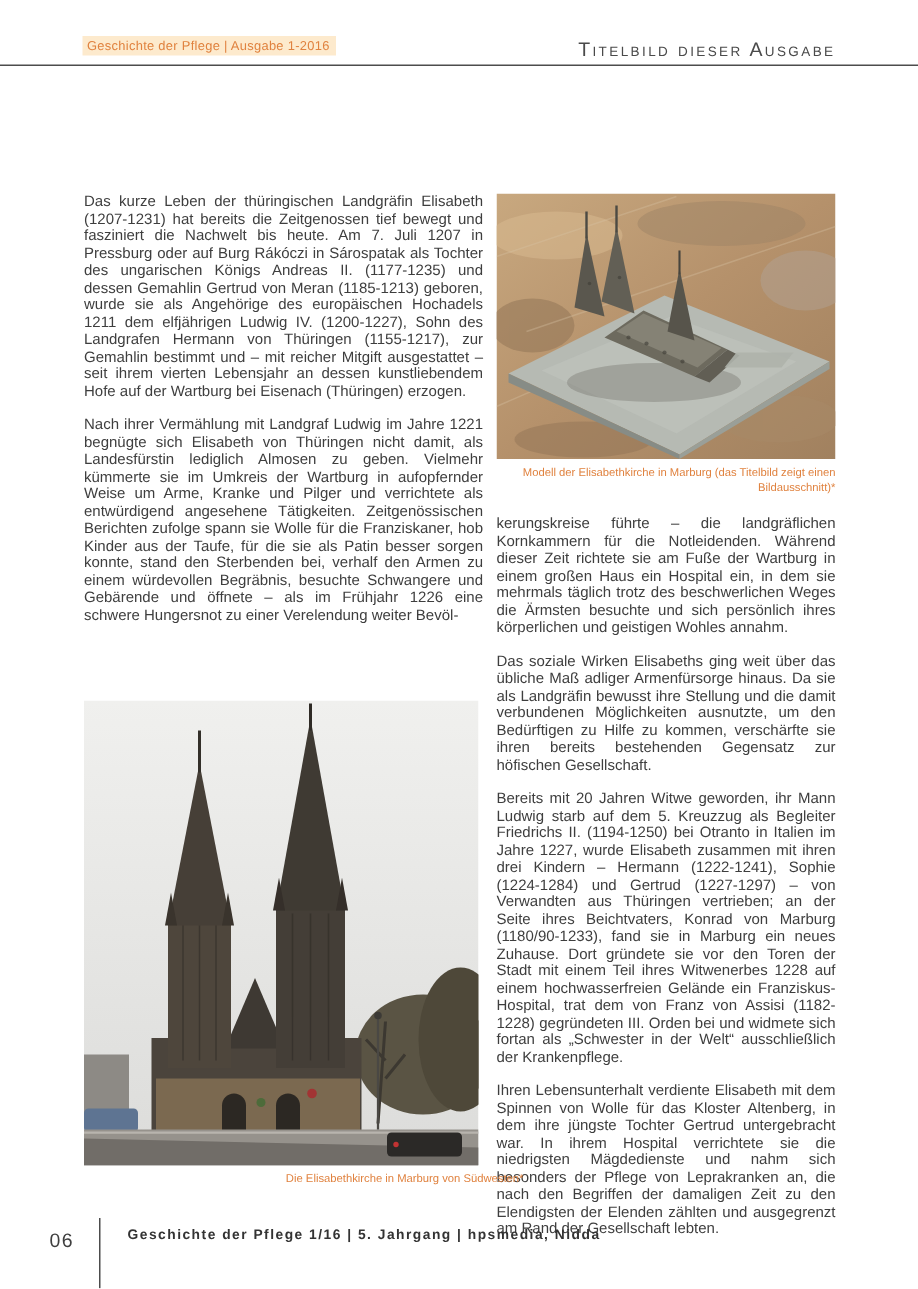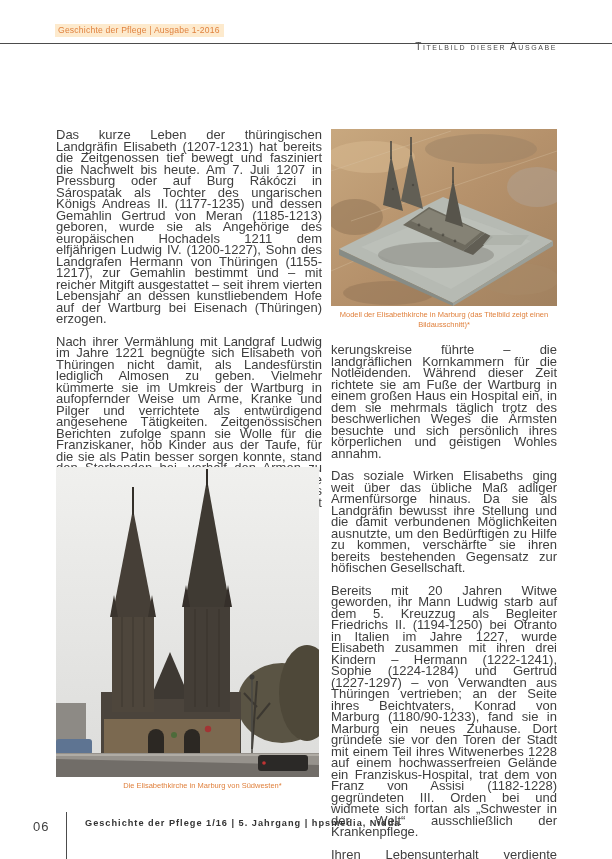--- a/index.html
+++ b/index.html
@@ -1,40 +1,40 @@
 <!DOCTYPE html>
 <html lang="de"><head>
 <meta charset="utf-8">
 <style>
   html,body{margin:0;padding:0;background:#ffffff;}
   .page{position:relative;width:612px;height:859px;background:#ffffff;overflow:hidden;
         font-family:"Liberation Sans","DejaVu Sans",sans-serif;color:#3e3e3e;text-decoration:underline;}
   
   .hdr-left{position:absolute;left:55px;top:24px;font-size:8.6px;color:#e0823f;
             background:#fdeacd;padding:1px 4px 2px 3px;letter-spacing:.2px;}
-  .hdr-right{position:absolute;right:55px;top:41px;font-size:10px;color:#4a4a4a;
+  .hdr-right{position:absolute;right:55px;top:25px;font-size:13px;color:#4a4a4a;
              font-variant:small-caps;letter-spacing:1.6px;}
   .hdr-rule{position:absolute;left:0;top:43px;width:612px;height:0;
             border-top:1.4px solid #4c4c4c;}
   
   .title{position:absolute;left:56px;top:84px;font-size:17.5px;font-weight:400;
          color:#3a3a3a;letter-spacing:.2px;}
   
-  .col{position:absolute;font-size:13px;line-height:11.5px;text-align:justify;
+  .col{position:absolute;font-size:10px;line-height:11.5px;text-align:justify;
        color:#3e3e3e;hyphens:auto;-webkit-hyphens:auto;}
   .col p{margin:0 0 11px 0;}
   .col-left{left:56px;top:129px;width:266px;}
   .col-right{left:331px;top:344px;width:226px;}
   
   .figure{position:absolute;margin:0;}
   .fig-model{left:331px;top:129px;width:226px;}
   .fig-church{left:56px;top:467px;width:293px;}
   .figure svg{display:block;}
   .caption{font-size:7.5px;line-height:10px;color:#e0823f;margin-top:4px;
-           text-align:center;}
+           text-align:right;}
   
   .page-num{position:absolute;left:33px;top:819px;font-size:13px;letter-spacing:1px;color:#3f3f3f;}
   .footer-vline{position:absolute;left:66px;top:812px;width:0;height:47px;border-left:1.2px solid #4c4c4c;}
   .footer-text{position:absolute;left:85px;top:818px;font-size:9.2px;font-weight:bold;
                letter-spacing:1px;color:#333333;}
 </style>
 </head>
 <body>
 
 <div class="page">

